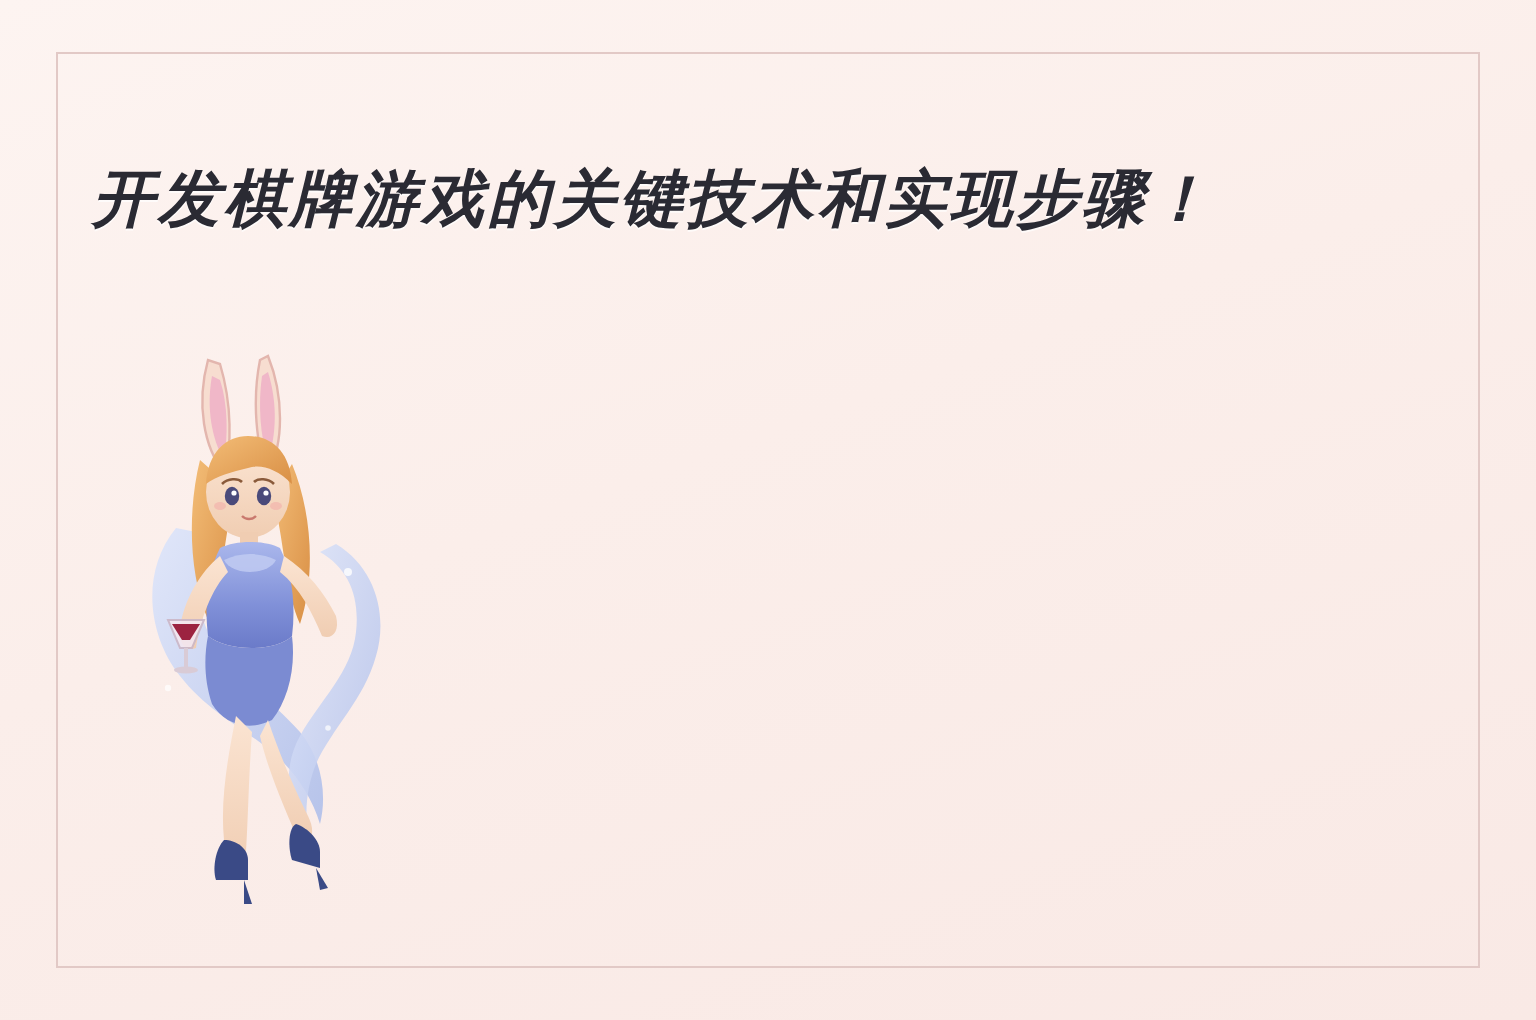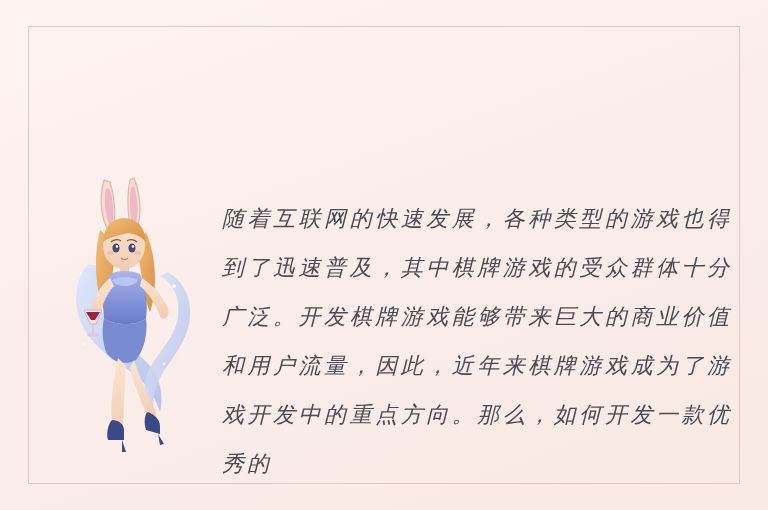--- a/index.html
+++ b/index.html
@@ -74,20 +74,21 @@
   }
   .figure svg { display: block; }
 </style>
 </head>
 <body>
 
 <div class="card">
 
   <div class="inner-frame"></div>
 
+  <h1 class="title">开发棋牌游戏的关键技术和实现步骤！</h1>
 
   <div class="figure">
     <svg width="150" height="300" viewBox="0 0 150 300" xmlns="http://www.w3.org/2000/svg" aria-hidden="true">
       <defs>
         <linearGradient id="dressG" x1="0" y1="0" x2="0" y2="1">
           <stop offset="0%" stop-color="#aab7ec"></stop>
           <stop offset="60%" stop-color="#8090d8"></stop>
           <stop offset="100%" stop-color="#6b7bc9"></stop>
         </linearGradient>
         <linearGradient id="hairG" x1="0" y1="0" x2="1" y2="1">
@@ -150,15 +151,14 @@
       <path d="M62 272 L66 284 L62 284 Z" fill="#3a4a86"></path>
       <path d="M88 244 C94 246 100 252 100 258 L100 266 L86 262 C84 256 84 246 88 244 Z" fill="#3a4a86"></path>
       <path d="M98 266 L104 276 L100 277 Z" fill="#3a4a86"></path>
 
       <circle cx="114" cy="118" r="2" fill="#ffffff" opacity="0.8"></circle>
       <circle cx="24" cy="176" r="1.6" fill="#ffffff" opacity="0.7"></circle>
       <circle cx="104" cy="196" r="1.4" fill="#ffffff" opacity="0.7"></circle>
     </svg>
   </div>
 
-  <p class="body-text">随着互联网的快速发展，各种类型的游戏也得到了迅速普及，其中棋牌游戏的受众群体十分广泛。开发棋牌游戏能够带来巨大的商业价值和用户流量，因此，近年来棋牌游戏成为了游戏开发中的重点方向。那么，如何开发一款优秀的</p>
 
 </div>
 
 </body></html>

